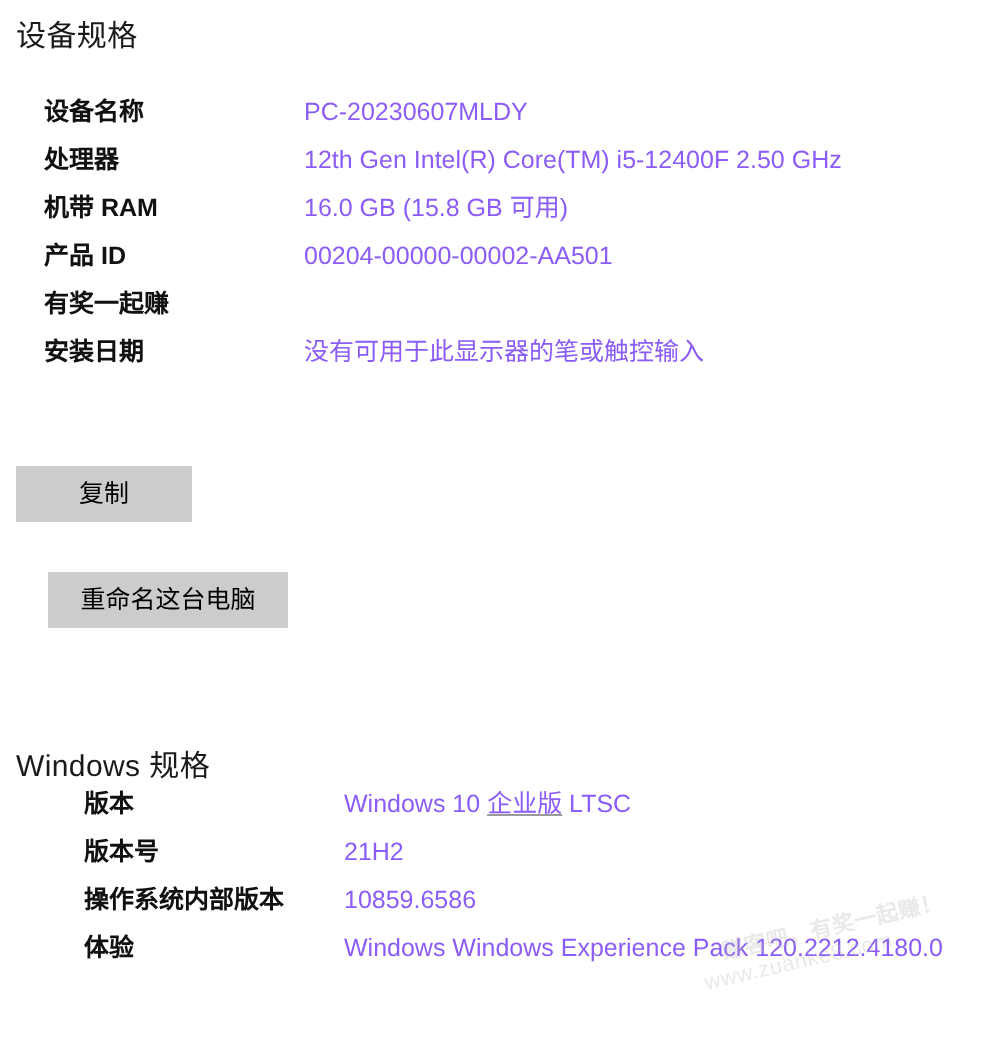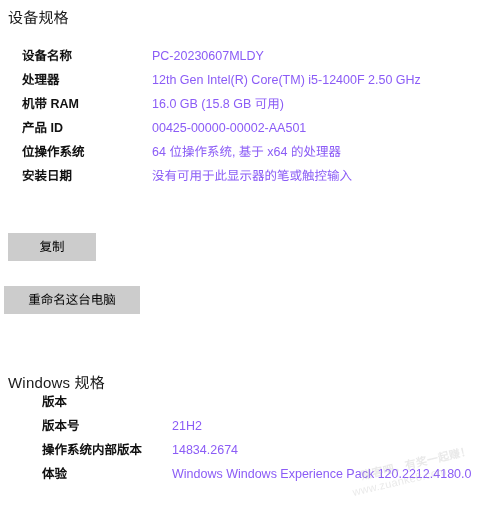--- a/index.html
+++ b/index.html
@@ -91,23 +91,23 @@
     white-space: nowrap;
   }
   #btn-copy {
     left: 8px;
     top: 233px;
     width: 88px;
     height: 28px;
     line-height: 28px;
   }
   #btn-rename {
-    left: 4px;
+    left: 24px;
     top: 286px;
-    width: 136px;
+    width: 120px;
     height: 28px;
     line-height: 28px;
   }
 
   
   .watermark {
     position: absolute;
     left: 352px;
     top: 452px;
     width: 150px;
@@ -147,56 +147,56 @@
     </div>
 
     <div class="spec-row">
       <span class="spec-label">机带 RAM</span>
       <span class="spec-value">16.0 GB (15.8 GB 可用)</span>
     </div>
 
 
     <div class="spec-row">
       <span class="spec-label">产品 ID</span>
-      <span class="spec-value">00425-00000-00002-AA501</span>
-    </div>
-
-    <div class="spec-row">
-      <span class="spec-label">位操作系统</span>
-      <span class="spec-value">64 位操作系统, 基于 x64 的处理器</span>
+      <span class="spec-value">00204-00000-00002-AA501</span>
+    </div>
+
+    <div class="spec-row">
+      <span class="spec-label">有奖一起赚</span>
     </div>
 
     <div class="spec-row">
       <span class="spec-label">安装日期</span>
       <span class="spec-value">没有可用于此显示器的笔或触控输入</span>
     </div>
 
   </div>
 
   <button class="btn" id="btn-copy">复制</button>
 
   <button class="btn" id="btn-rename">重命名这台电脑</button>
 
   <div class="section-heading" id="heading-windows">Windows 规格</div>
 
   <div class="spec-table" id="spec-windows">
 
     <div class="spec-row">
       <span class="spec-label">版本</span>
+      <span class="spec-value"><span>Windows 10 </span><span class="underlined">企业版</span><span> LTSC</span></span>
     </div>
 
     <div class="spec-row">
       <span class="spec-label">版本号</span>
       <span class="spec-value">21H2</span>
     </div>
 
 
     <div class="spec-row">
       <span class="spec-label">操作系统内部版本</span>
-      <span class="spec-value">14834.2674</span>
+      <span class="spec-value">10859.6586</span>
     </div>
 
     <div class="spec-row">
       <span class="spec-label">体验</span>
       <span class="spec-value">Windows Windows Experience Pack 120.2212.4180.0</span>
     </div>
 
   </div>
 
   <div class="watermark">

